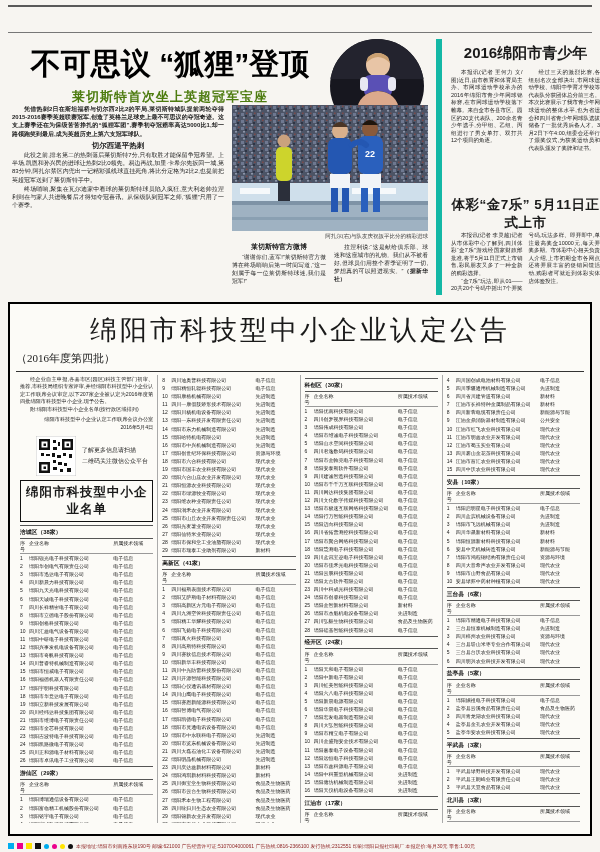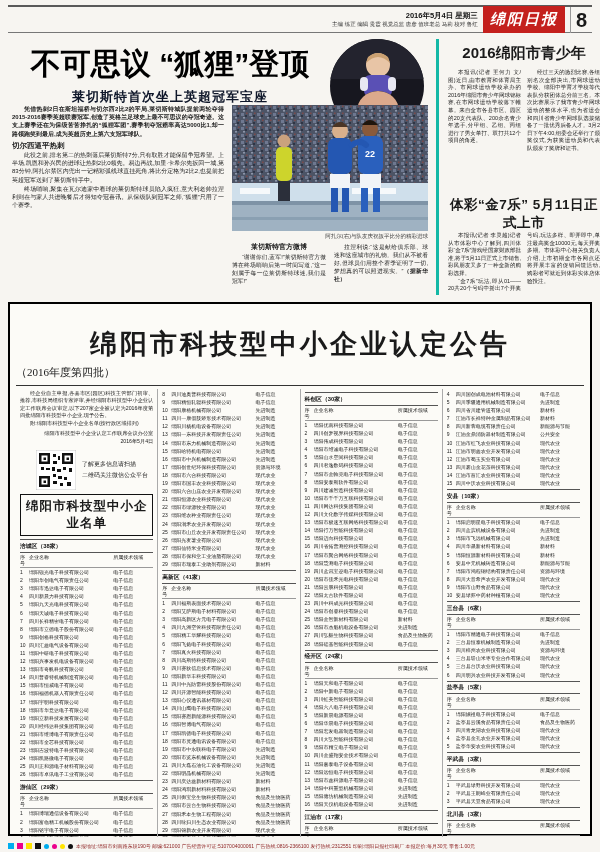--- a/index.html
+++ b/index.html
@@ -27,55 +27,55 @@
     background:#c4201d; color:#fff; font-weight:bold; font-size:15px;
     font-family:"Liberation Serif","DejaVu Serif",serif;
     padding:4px 7px; letter-spacing:2px; font-style:italic;
   }
   .pagenum { font-size:20px; font-weight:bold; padding:0 5px; border-left:1px solid #999; line-height:26px; }
 
   
   .sports { position:relative; margin:6px 12px 0; height:256px; }
   .headline-block { position:absolute; left:4px; top:8px; width:308px; text-align:center; }
   .main-headline { font-size:30px; font-weight:900; letter-spacing:0px; color:#000; line-height:34px; }
-  .subhead { margin-top:7px; font-size:13px; font-weight:bold; color:#0f172a; letter-spacing:1px; }
+  .subhead { margin-top:7px; font-size:13px; font-weight:bold; color:#4d7c0f; letter-spacing:1px; }
 
   .circle-photo { position:absolute; left:318px; top:0; width:94px; height:94px; border-radius:50%; overflow:hidden; }
   .circle-caption { position:absolute; left:304px; top:97px; width:122px; text-align:center; font-size:5.5px; color:#444; }
 
   .lead-col {
     position:absolute; left:0; top:66px; width:212px; height:190px;
     font-size:6px; line-height:8.2px; text-align:justify; color:#222; overflow:hidden;
   }
   .lead-col p { text-indent:12px; margin-bottom:1px; }
   .lede { font-weight:bold; }
-  .crosshead { font-weight:bold; font-size:7.5px; margin:4px 0 3px; text-indent:0 !important; }
+  .crosshead { text-align:center; font-weight:bold; font-size:7.5px; margin:4px 0 3px; text-indent:0 !important; }
 
   .main-photo { position:absolute; left:220px; top:66px; width:196px; height:126px; overflow:hidden; background:#49536a; }
   .photo-caption { position:absolute; left:220px; top:194px; width:196px; font-size:5.5px; text-align:right; color:#444; }
   .under-photo {
     position:absolute; left:220px; top:204px; width:196px; height:52px;
     column-count:2; column-gap:8px; font-size:5.8px; line-height:8px; text-align:justify; overflow:hidden;
   }
   .under-photo p { text-indent:10px; }
   .weibo-head { font-weight:bold; text-align:center; font-size:7px; margin-bottom:2px; }
   .source { font-weight:bold; }
 
-  .right-col { position:absolute; left:424px; top:0; width:164px; height:256px; border-left:3px solid #14b8a6; padding:2px 0 0 9px; }
+  .right-col { position:absolute; left:424px; top:0; width:164px; height:256px; border-left:6px solid #14b8a6; padding:2px 0 0 9px; }
   .tennis-head { font-size:15px; font-weight:900; text-align:center; line-height:20px; margin:2px 0 6px; }
   .small-body { column-count:2; column-gap:6px; font-size:5.5px; line-height:7.6px; text-align:justify; color:#222; }
   .small-body p { text-indent:10px; }
   .lottery-head { font-size:13.5px; font-weight:900; text-align:center; margin:9px 0 0; letter-spacing:0.5px; }
 
   
   .notice {
     margin:7px 8px 0; border:2px solid #000; background:#fcfbf7;
     padding:5px 6px 4px; height:534px; position:relative;
   }
-  .n-title { text-align:center; font-size:27px; font-weight:700; letter-spacing:3px; margin-top:17px; }
+  .n-title { text-align:center; font-size:27px; font-weight:400; letter-spacing:3px; margin-top:3px; }
   .n-sub { font-size:11px; font-family:"Liberation Serif","DejaVu Serif",serif; margin:3px 0 5px; }
   .n-cols { display:flex; border-top:1px solid #333; padding-top:3px; height:452px; overflow:hidden; }
   .n-col { flex:1; padding:1px 4px 0; overflow:hidden; min-width:0; }
   .n-col + .n-col { border-left:1px solid #aaa; }
 
   .n-intro { font-size:5.2px; line-height:7.4px; text-align:justify; color:#222; }
   .n-intro p { text-indent:10px; }
   .sig { text-align:right; font-size:5.2px; line-height:8px; margin-top:2px; color:#222; }
   .qr-row { display:flex; align-items:center; gap:6px; margin:5px 0 4px 16px; }
   .qr-text { font-size:6px; line-height:11px; font-family:"Liberation Serif","DejaVu Serif",serif; color:#222; }
@@ -92,28 +92,20 @@
   .footer { position:absolute; bottom:3px; left:8px; right:8px; display:flex; align-items:center; gap:3px; }
   .mark { width:6px; height:6px; display:inline-block; }
   .mark.round { border-radius:50%; width:5px; height:5px; }
   .m-c{background:#00aeef;} .m-m{background:#ec008c;} .m-y{background:#ffe400;} .m-k{background:#111;}
   .footer-text { font-size:5px; color:#8b1d1d; white-space:nowrap; overflow:hidden; }
 </style>
 </head>
 <body>
 
 <div class="header">
-  <div class="header-right">
-    <div class="dateblock">
-      <div class="date-main">2016年5月4日 星期三</div>
-      <div class="date-staff">主编 练正  编辑 贵霞  视觉总监 唐彦  值班老总 马莉  校对 鲁红</div>
-    </div>
-    <div class="masthead">绵阳日报</div>
-    <div class="pagenum">8</div>
-  </div>
 </div>
 
 <div class="sports">
 
   <div class="headline-block">
     <div class="main-headline">不可思议 “狐狸”登顶</div>
     <div class="subhead">莱切斯特首次坐上英超冠军宝座</div>
   </div>
 
   <div class="circle-photo">

